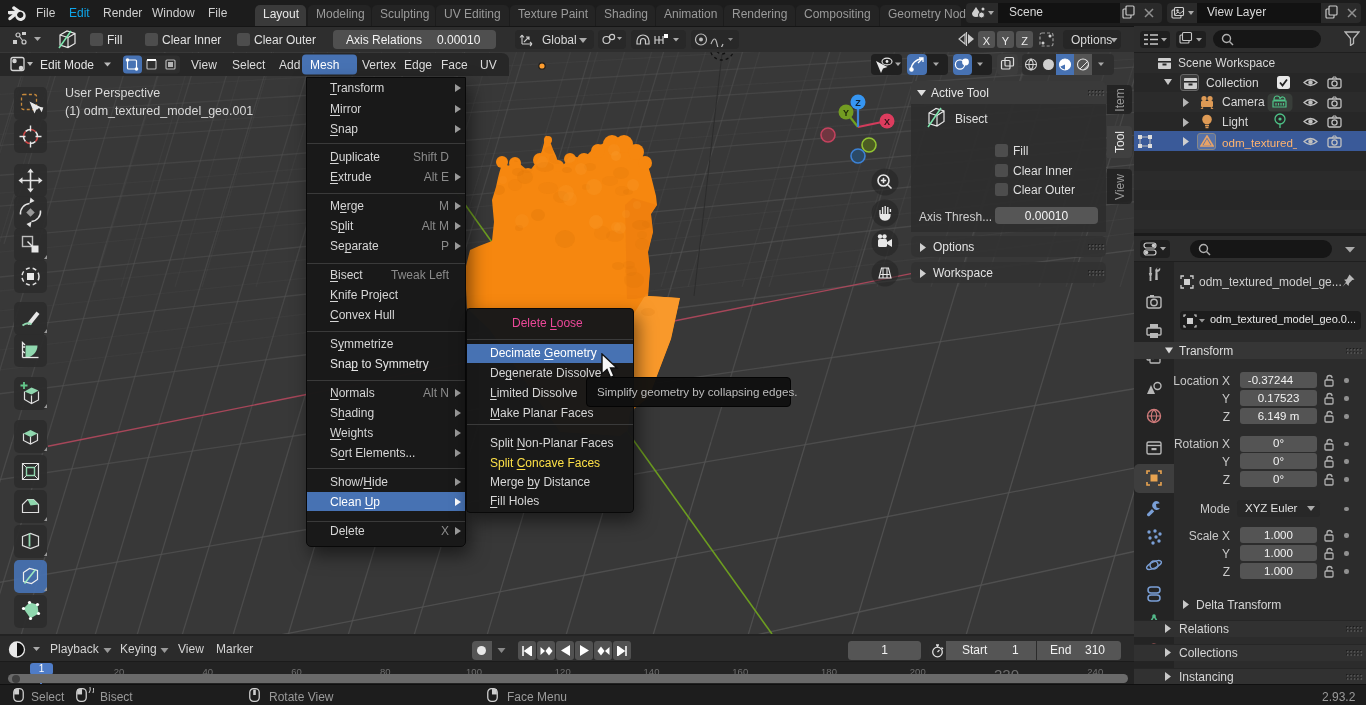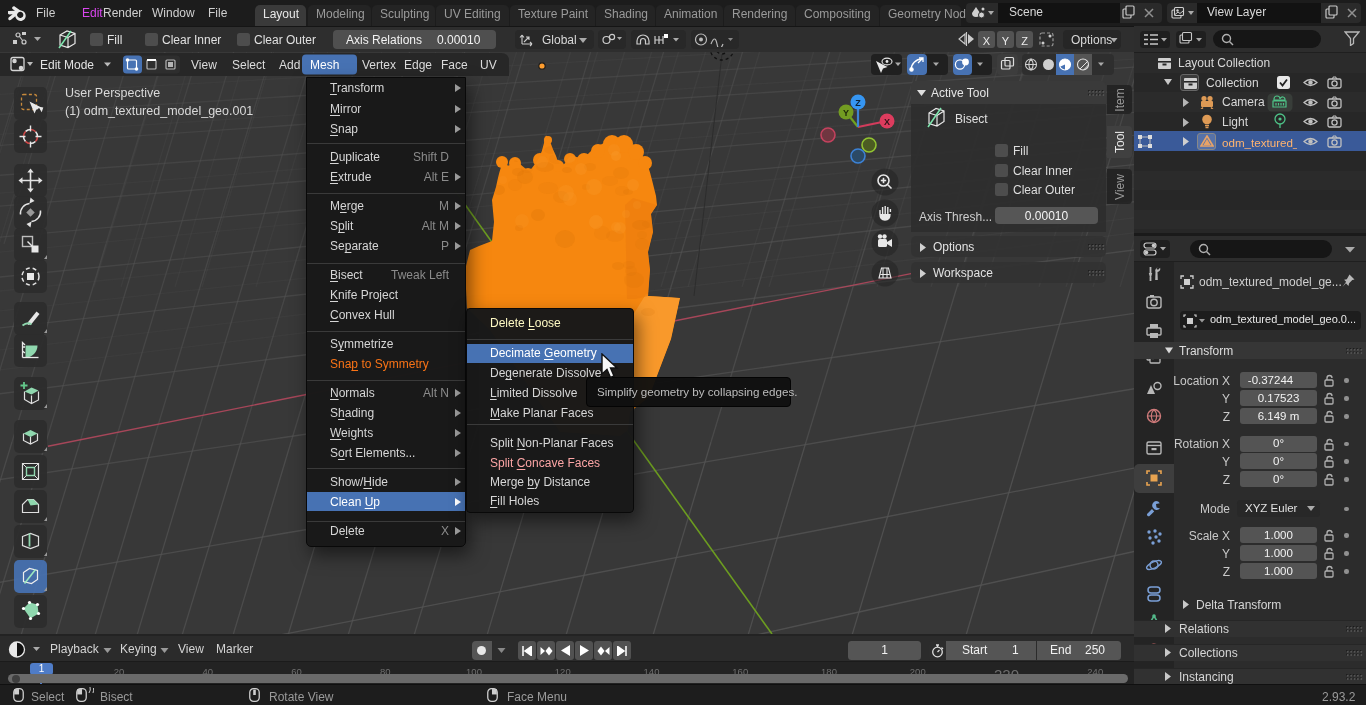--- a/index.html
+++ b/index.html
@@ -433,21 +433,21 @@
     <path d="M1080,17 l7.5,-7.5 M1083.5,18 l5,-5" stroke="#e3e3e3" stroke-width="1"></path>
     <path d="M1098,10.5 l3,3.5 l3,-3.5 z" fill="#aaa"></path>
     <text x="65" y="45" font-size="12.5" fill="#d9d9d9">User Perspective</text>
     <text x="65" y="63" font-size="12.5" fill="#d9d9d9">(1) odm_textured_model_geo.001</text>
   </svg>
 <div class="abs" style="left:0;top:0;width:1366px;height:26px;background:#1c1c1c"></div>
 <svg class="abs" style="left:8px;top:4px" width="19" height="17" viewBox="0 0 22 18">
 <path fill="#e8e8e8" d="M13.5 6.2 8.1 2.3c-.9-.7-2.2-.6-2.9.2-.7.9-.5 2.1.4 2.8l2.5 1.8-7 .1C-.1 7.3-.9 8.2-.9 9.3c0 0 .9 1.9 2.1 1.9l4.2-.1L1 14.5c-.8.7-1 2-.3 2.8.7.9 2 .9 2.8.2l5-4.1c.3 3 2.9 5.4 6 5.4 3.3 0 6-2.7 6-6.1 0-2.2-1.1-4-2.9-5.2zm1.9 8.9c-1.9.7-4-.3-4.7-2.2-.2-.6-.3-1.2-.2-1.7.2-.9.7-1.7 1.5-2.3.6-.5 1.4-.7 2.2-.7.9 0 1.7.3 2.3.9.8.6 1.2 1.5 1.3 2.4 0 1.6-.9 3-2.4 3.6z"></path>
   </svg>
 <div class="abs txt" style="left:36px;top:6px;color:#cfcfcf">File</div>
-<div class="abs txt" style="left:82px;top:6px;color:#d946ef">Edit</div>
+<div class="abs txt" style="left:69px;top:6px;color:#0ea5e9">Edit</div>
 <div class="abs txt" style="left:103px;top:6px;color:#cfcfcf">Render</div>
 <div class="abs txt" style="left:152px;top:6px;color:#cfcfcf">Window</div>
 <div class="abs txt" style="left:208px;top:6px;color:#cfcfcf">File</div>
 <div class="abs" style="left:255px;top:5px;width:51px;height:21px;background:#3a3a3a;border-radius:5px 5px 0 0"></div>
 <div class="abs txt" style="left:263px;top:7px;color:#e8e8e8">Layout</div>
 <div class="abs" style="left:308px;top:5px;width:63px;height:21px;background:#242424;border-radius:5px 5px 0 0"></div>
 <div class="abs txt" style="left:316px;top:7px;color:#9a9a9a">Modeling</div>
 <div class="abs" style="left:372px;top:5px;width:63px;height:21px;background:#242424;border-radius:5px 5px 0 0"></div>
 <div class="abs txt" style="left:380px;top:7px;color:#9a9a9a">Sculpting</div>
 <div class="abs" style="left:436px;top:5px;width:73px;height:21px;background:#242424;border-radius:5px 5px 0 0"></div>
@@ -699,21 +699,21 @@
 <svg class="abs" style="left:455px;top:242px" width="6" height="8">
     <path d="M0,0 l6,4 l-6,4z" fill="#9a9a9a"></path>
   </svg>
 <div class="abs" style="left:307px;top:263px;width:158px;height:1px;background:#3a3a3a"></div>
 <div class="abs txt" style="left:330px;top:268px;color:#d6d6d6"><u>B</u>isect</div>
 <div class="abs txt" style="left:306px;top:268px;width:143px;text-align:right;color:#8b8b8b">Tweak Left</div>
 <div class="abs txt" style="left:330px;top:288px;color:#d6d6d6"><u>K</u>nife Project</div>
 <div class="abs txt" style="left:330px;top:308px;color:#d6d6d6"><u>C</u>onvex Hull</div>
 <div class="abs" style="left:307px;top:331px;width:158px;height:1px;background:#3a3a3a"></div>
 <div class="abs txt" style="left:330px;top:337px;color:#d6d6d6">S<u>y</u>mmetrize</div>
-<div class="abs txt" style="left:330px;top:357px;color:#f97316">Sna<u>p</u> to Symmetry</div>
+<div class="abs txt" style="left:330px;top:357px;color:#e5e5e5">Sna<u>p</u> to Symmetry</div>
 <div class="abs" style="left:307px;top:380px;width:158px;height:1px;background:#3a3a3a"></div>
 <div class="abs txt" style="left:330px;top:386px;color:#d6d6d6"><u>N</u>ormals</div>
 <div class="abs txt" style="left:306px;top:386px;width:143px;text-align:right;color:#8b8b8b">Alt N</div>
 <svg class="abs" style="left:455px;top:389px" width="6" height="8">
     <path d="M0,0 l6,4 l-6,4z" fill="#9a9a9a"></path>
   </svg>
 <div class="abs txt" style="left:330px;top:406px;color:#d6d6d6">S<u>h</u>ading</div>
 <svg class="abs" style="left:455px;top:409px" width="6" height="8">
     <path d="M0,0 l6,4 l-6,4z" fill="#9a9a9a"></path>
   </svg>
@@ -735,30 +735,30 @@
 <svg class="abs" style="left:455px;top:498px" width="6" height="8">
     <path d="M0,0 l6,4 l-6,4z" fill="#fff"></path>
   </svg>
 <div class="abs" style="left:307px;top:521px;width:158px;height:1px;background:#3a3a3a"></div>
 <div class="abs txt" style="left:330px;top:524px;color:#d6d6d6">De<u>l</u>ete</div>
 <div class="abs txt" style="left:306px;top:524px;width:143px;text-align:right;color:#8b8b8b">X</div>
 <svg class="abs" style="left:455px;top:527px" width="6" height="8">
     <path d="M0,0 l6,4 l-6,4z" fill="#9a9a9a"></path>
   </svg>
 <div class="abs" style="left:466px;top:308px;width:168px;height:205px;background:rgba(24,24,24,0.985);border:1px solid #090909;border-radius:4px;box-shadow:4px 8px 18px rgba(0,0,0,0.5)"></div>
-<div class="abs txt" style="left:490px;top:316px;color:#fef9c3">Delete <u>L</u>oose</div>
+<div class="abs txt" style="left:512px;top:316px;color:#ec4899">Delete <u>L</u>oose</div>
 <div class="abs" style="left:467px;top:339px;width:166px;height:1px;background:#3a3a3a"></div>
 <div class="abs" style="left:467px;top:344px;width:166px;height:19px;background:#4772b3"></div>
 <div class="abs txt" style="left:490px;top:346px;color:#fff">Decimate <u>G</u>eometry</div>
 <div class="abs txt" style="left:490px;top:366px;color:#d6d6d6">De<u>g</u>enerate Dissolve</div>
 <div class="abs txt" style="left:490px;top:386px;color:#d6d6d6"><u>L</u>imited Dissolve</div>
 <div class="abs txt" style="left:490px;top:406px;color:#d6d6d6"><u>M</u>ake Planar Faces</div>
 <div class="abs" style="left:467px;top:424px;width:166px;height:1px;background:#3a3a3a"></div>
 <div class="abs txt" style="left:490px;top:436px;color:#d6d6d6">Split <u>N</u>on-Planar Faces</div>
-<div class="abs txt" style="left:490px;top:456px;color:#fca5a5">Split <u>C</u>oncave Faces</div>
+<div class="abs txt" style="left:490px;top:456px;color:#fde047">Split <u>C</u>oncave Faces</div>
 <div class="abs txt" style="left:490px;top:475px;color:#d6d6d6">Merge <u>b</u>y Distance</div>
 <div class="abs txt" style="left:490px;top:494px;color:#d6d6d6"><u>F</u>ill Holes</div>
 <div class="abs" style="left:586px;top:377px;width:205px;height:30px;background:rgba(16,16,16,0.96);border:1px solid #040404;border-radius:4px"></div>
 <div class="abs txt" style="left:597px;top:385px;color:#bdbdbd;font-size:11.6px">Simplify geometry by collapsing edges.</div>
 <svg class="abs" style="left:600px;top:353px" width="20" height="28" viewBox="0 0 20 28">
 <path d="M2,1 L2,21 L7,16.5 L10.5,24.5 L14,23 L10.5,15 L17,15 Z" fill="#f8f8f8" stroke="#111" stroke-width="1.4"></path>
   </svg>
 <div class="abs" style="left:1134px;top:26px;width:232px;height:209px;background:#272727"></div>
 <div class="abs" style="left:1134px;top:26px;width:232px;height:27px;background:#2d2d2d;border-bottom:1px solid #1f1f1f"></div>
 <svg class="abs" style="left:1140px;top:31px" width="66" height="17" viewBox="0 0 66 17">
@@ -786,21 +786,21 @@
 <div class="abs" style="left:1134px;top:151px;width:232px;height:19.6px;background:#272727"></div>
 <div class="abs" style="left:1134px;top:170.6px;width:232px;height:19.6px;background:#2b2b2b"></div>
 <div class="abs" style="left:1134px;top:190.2px;width:232px;height:19.6px;background:#272727"></div>
 <div class="abs" style="left:1134px;top:209.8px;width:232px;height:19.6px;background:#2b2b2b"></div>
 <div class="abs" style="left:1134px;top:233px;width:232px;height:3px;background:#1a1a1a"></div>
 <svg class="abs" style="left:1157px;top:57px" width="15" height="13" viewBox="0 0 15 13">
     <rect x="1" y="1" width="13" height="11" rx="1" fill="#cfcfcf"></rect>
     <rect x="1" y="4" width="13" height="1.6" fill="#272727"></rect>
     <rect x="5.5" y="6.5" width="4" height="2" fill="#272727"></rect>
   </svg>
-<div class="abs txt" style="left:1178px;top:56px">Layout Collection</div>
+<div class="abs txt" style="left:1178px;top:56px">Scene Workspace</div>
 <svg class="abs" style="left:1164px;top:78px" width="9" height="8">
     <path d="M0,1 h8 l-4,6z" fill="#c8c8c8"></path>
   </svg>
 <div class="abs" style="left:1180px;top:74px;width:19px;height:17px;background:#3a3a3a;border-radius:3px;border:1px solid #666"></div>
 <svg class="abs" style="left:1183px;top:77px" width="15" height="13" viewBox="0 0 15 13">
     <rect x="1" y="1" width="13" height="11" rx="1" fill="#cfcfcf"></rect>
     <rect x="1" y="4" width="13" height="1.6" fill="#272727"></rect>
     <rect x="5.5" y="6.5" width="4" height="2" fill="#272727"></rect>
   </svg>
 <div class="abs txt" style="left:1206px;top:76px">Collection</div>
@@ -1235,21 +1235,21 @@
 <div class="abs" style="left:929px;top:641px;width:17px;height:19px;background:#2c2c2c;border-radius:3.5px 0 0 3.5px"></div>
 <svg class="abs" style="left:931px;top:644px" width="13" height="14" viewBox="0 0 13 14">
     <circle cx="6.5" cy="8" r="4.8" fill="none" stroke="#ddd" stroke-width="1.3"></circle>
     <path d="M5,1 h3 M6.5,1 v2 M10.5,3.5 l1.5,1.5 M6.5,8 l2,-2" stroke="#ddd" stroke-width="1.3" fill="none"></path>
   </svg>
 <div class="abs" style="left:946px;top:641px;width:90px;height:19px;background:#555"></div>
 <div class="abs txt" style="left:962px;top:643px;color:#f2f2f2">Start</div>
 <div class="abs txt" style="left:1012px;top:643px;color:#f2f2f2">1</div>
 <div class="abs" style="left:1037px;top:641px;width:84px;height:19px;background:#555;border-radius:0 3.5px 3.5px 0"></div>
 <div class="abs txt" style="left:1050px;top:643px;color:#f2f2f2">End</div>
-<div class="abs txt" style="left:1085px;top:643px;color:#f2f2f2">250</div>
+<div class="abs txt" style="left:1085px;top:643px;color:#f2f2f2">310</div>
 <div class="abs" style="left:104.0px;top:666px;width:30px;text-align:center;font-size:9.5px;color:#6f6f6f">20</div>
 <div class="abs" style="left:192.75px;top:666px;width:30px;text-align:center;font-size:9.5px;color:#6f6f6f">40</div>
 <div class="abs" style="left:281.5px;top:666px;width:30px;text-align:center;font-size:9.5px;color:#6f6f6f">60</div>
 <div class="abs" style="left:370.25px;top:666px;width:30px;text-align:center;font-size:9.5px;color:#6f6f6f">80</div>
 <div class="abs" style="left:459.0px;top:666px;width:30px;text-align:center;font-size:9.5px;color:#6f6f6f">100</div>
 <div class="abs" style="left:547.75px;top:666px;width:30px;text-align:center;font-size:9.5px;color:#6f6f6f">120</div>
 <div class="abs" style="left:636.5px;top:666px;width:30px;text-align:center;font-size:9.5px;color:#6f6f6f">140</div>
 <div class="abs" style="left:725.25px;top:666px;width:30px;text-align:center;font-size:9.5px;color:#6f6f6f">160</div>
 <div class="abs" style="left:814.0px;top:666px;width:30px;text-align:center;font-size:9.5px;color:#6f6f6f">180</div>
 <div class="abs" style="left:902.75px;top:666px;width:30px;text-align:center;font-size:9.5px;color:#6f6f6f">200</div>

